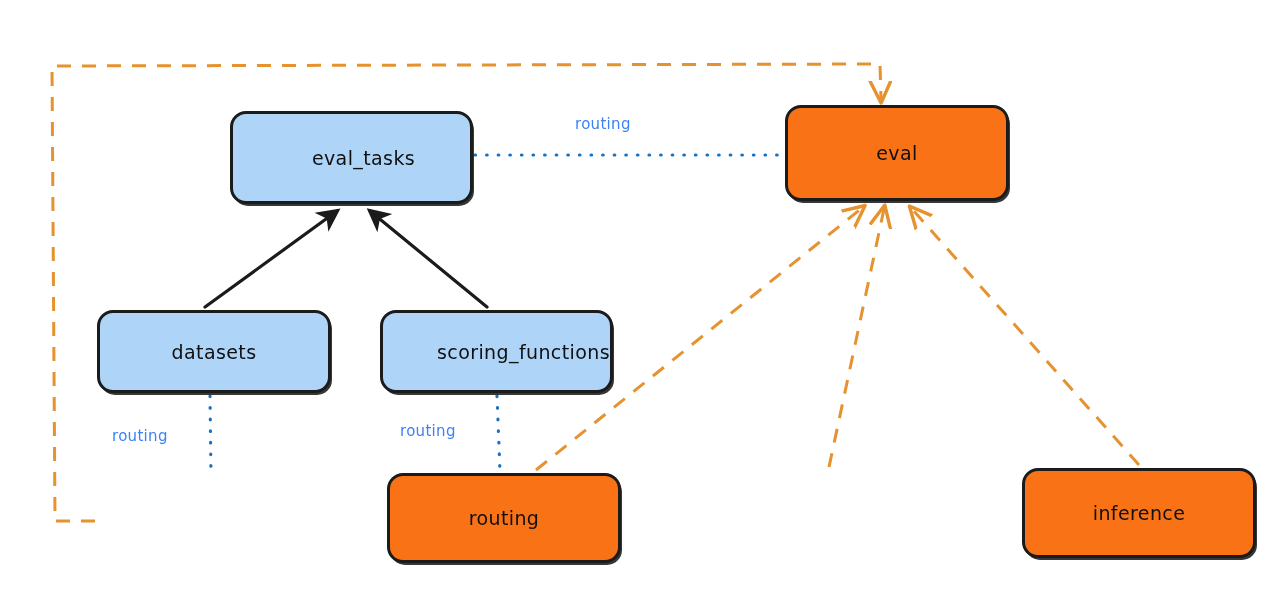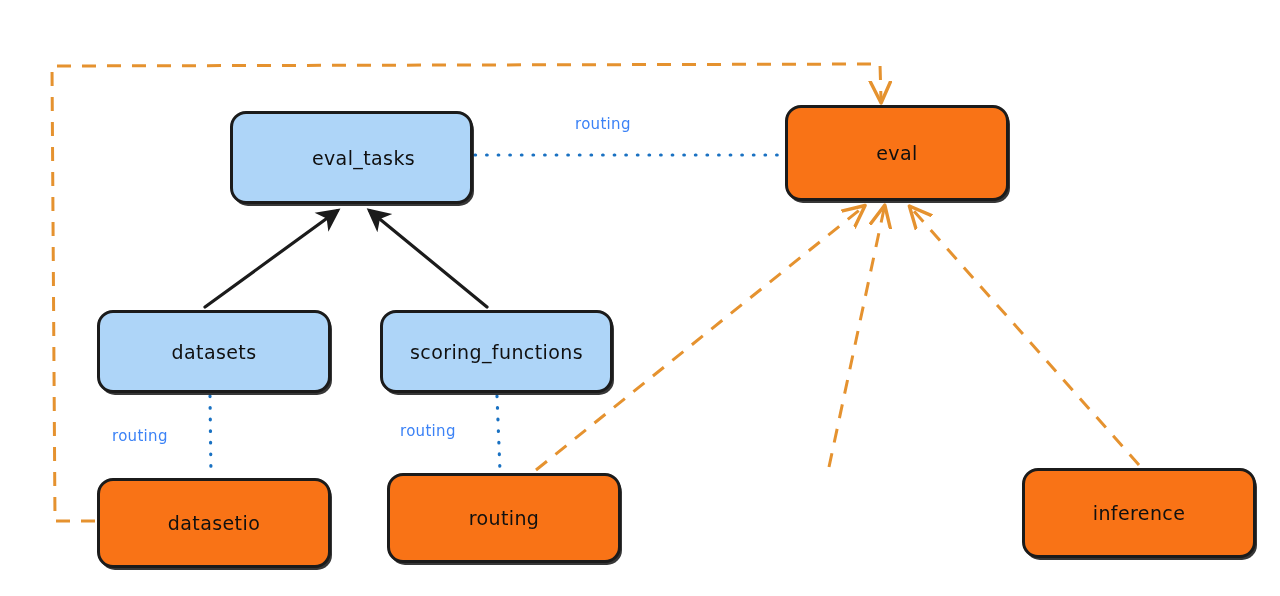--- a/index.html
+++ b/index.html
@@ -92,27 +92,24 @@
   </div>
 
   <div class="node green" style="left:785px; top:105px; width:224px; height:96px;">
     <span class="node-label">eval</span>
   </div>
 
   <div class="node blue" style="left:97px; top:310px; width:234px; height:83px;">
     <span class="node-label">datasets</span>
   </div>
 
-  <div class="node blue" style="left:380px; top:310px; width:233px; height:83px;">
+  <div class="node blue" style="left:380px; top:310px; width:233px; height:83px;justify-content:flex-end;">
     <span class="node-label">scoring_functions</span>
   </div>
 
-  <div class="node green" style="left:97px; top:478px; width:234px; height:90px;">
-    <span class="node-label">datasetio</span>
-  </div>
 
   <div class="node green" style="left:387px; top:473px; width:234px; height:90px;">
     <span class="node-label">routing</span>
   </div>
 
 
   <div class="node green" style="left:1022px; top:468px; width:234px; height:90px;">
     <span class="node-label">inference</span>
   </div>
 

